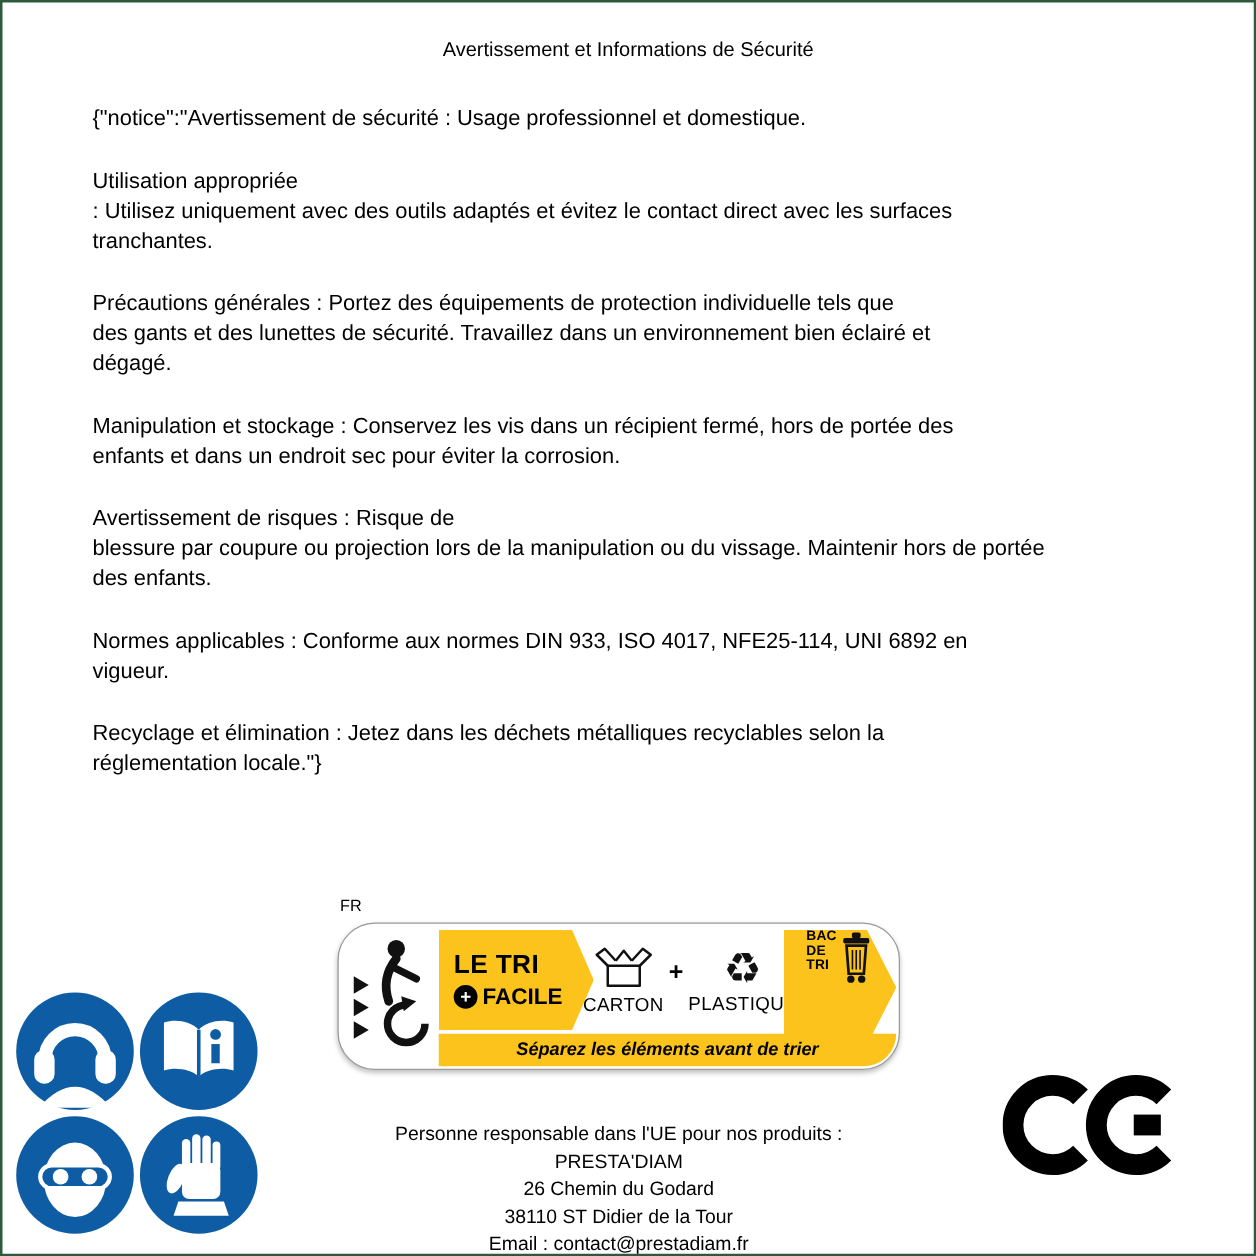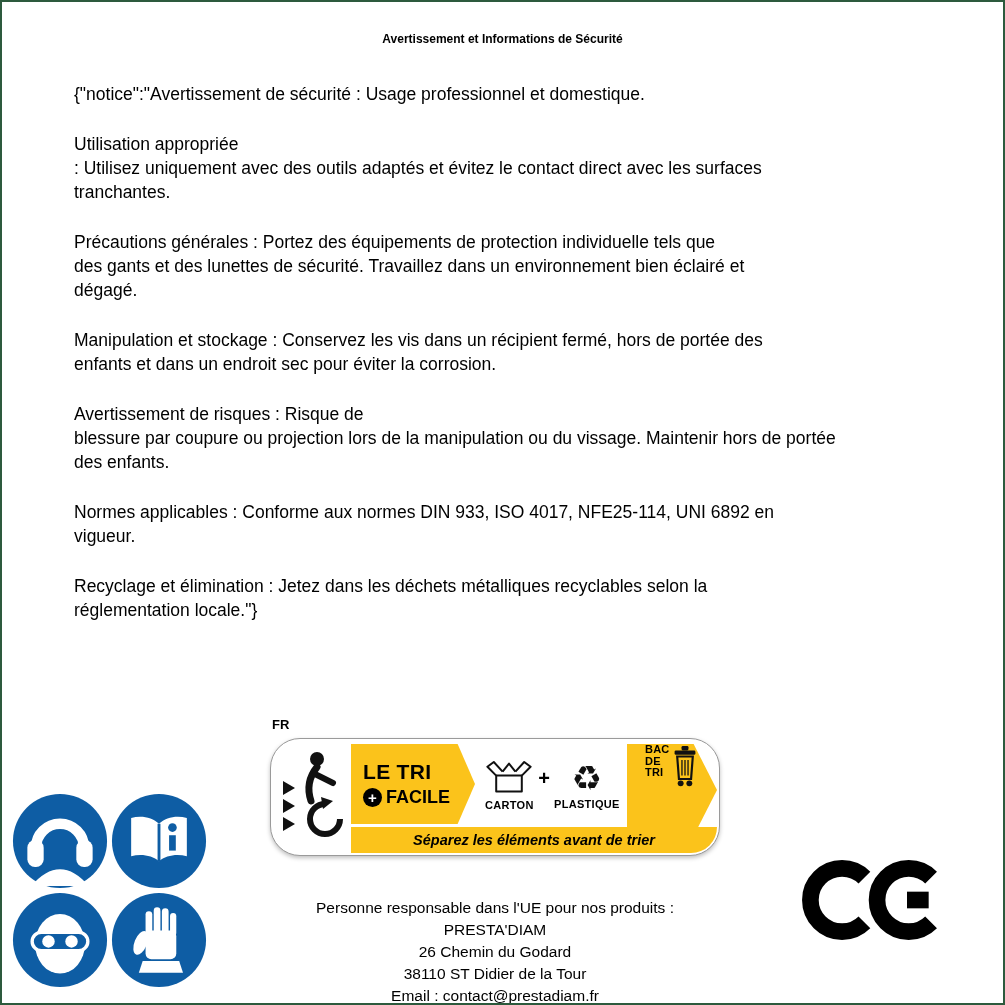--- a/index.html
+++ b/index.html
@@ -4,40 +4,40 @@
 <style>
   * { margin:0; padding:0; box-sizing:border-box; }
   html,body { background:#ffffff; }
   .page {
     position:relative; width:1005px; height:1005px; background:#fff;
     border:2px solid var(--border-green,#2d5a3d);
     font-family:"Liberation Sans", sans-serif; color:#000; overflow:hidden;
   }
   .title {
     position:absolute; top:30px; left:0; width:100%;
-    text-align:center; font-size:12px; font-weight:bold;
+    text-align:center; font-size:16px; font-weight:normal;
   }
   .body-text {
     position:absolute; top:80px; left:72px; width:905px;
     font-size:17.5px; line-height:24px;
   }
   .body-text p { white-space:pre-line; margin:0 0 26px 0; }
 
   
   .icons-grid {
     position:absolute; left:10px; top:791px;
     display:grid; grid-template-columns:96px 96px; grid-auto-rows:96px; gap:3px;
   }
   .icons-grid svg { display:block; }
   .icon-bg { fill:var(--safety-blue,#0e5da4); }
   .blue-glyph { fill:var(--safety-blue,#0e5da4); }
   .blue-stroke { stroke:var(--safety-blue,#0e5da4); }
 
   
-  .fr-code { position:absolute; left:270px; top:715px; font-size:13px; font-weight:bold; }
+  .fr-code { position:absolute; left:270px; top:715px; font-size:13px; font-weight:normal; }
   .triman-label {
     position:absolute; left:268px; top:736px; width:450px; height:118px;
     background:#fff; border:1.5px solid #9a9a9a; border-radius:30px;
     box-shadow:0 2px 4px rgba(0,0,0,.25);
   }
   .triman-logo { position:absolute; left:6px; top:8px; }
   .letri-block {
     position:absolute; left:80px; top:5px; width:124px; height:80px;
     background:var(--tri-yellow,#fbc31b);
     clip-path:polygon(0 0,86% 0,100% 50%,86% 100%,0 100%);
@@ -49,21 +49,21 @@
   .plus-badge {
     display:inline-flex; width:19px; height:19px; border-radius:50%;
     background:#000; color:#fff; align-items:center; justify-content:center;
     font-size:15px; font-weight:800; margin-right:4px;
   }
   .materials {
     position:absolute; left:206px; top:5px; width:150px; height:80px;
     display:flex; align-items:center; justify-content:center; gap:4px;
   }
   .material { display:flex; flex-direction:column; align-items:center; gap:1px; }
-  .material .cap { font-size:11px; font-weight:bold; letter-spacing:.3px; }
+  .material .cap { font-size:15px; font-weight:normal; letter-spacing:.3px; }
   .plus-sign { font-size:20px; font-weight:bold; margin-bottom:12px; }
   .recycle-glyph { font-family:"DejaVu Sans", sans-serif; font-size:34px; line-height:38px; color:#111; }
   .bac-chevron {
     position:absolute; left:356px; top:5px; width:90px; height:92px;
     background:var(--tri-yellow,#fbc31b);
     clip-path:polygon(0 0,74% 0,100% 50%,74% 100%,0 100%);
     display:flex; align-items:flex-start; gap:3px; padding-left:18px;
   }
   .bac-label { font-size:11px; font-weight:800; line-height:11.5px; white-space:pre-line; letter-spacing:.2px; }
   .tri-footer {

